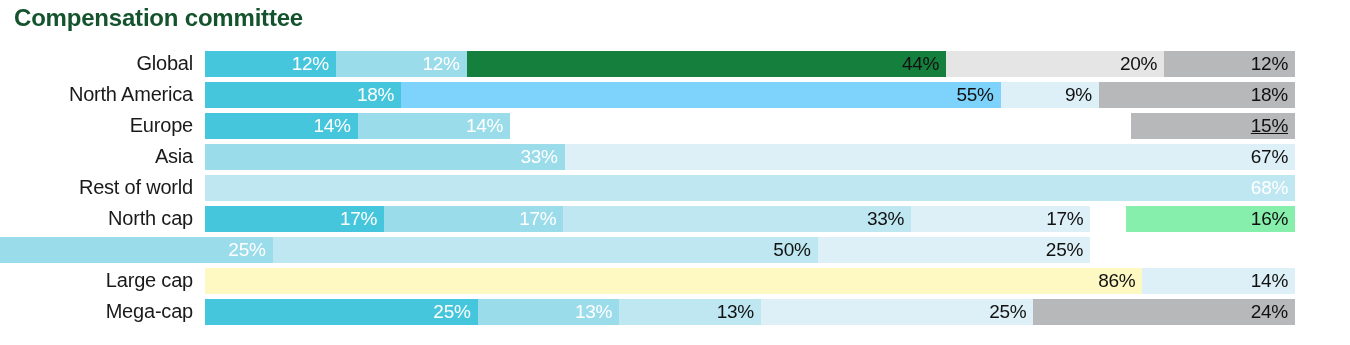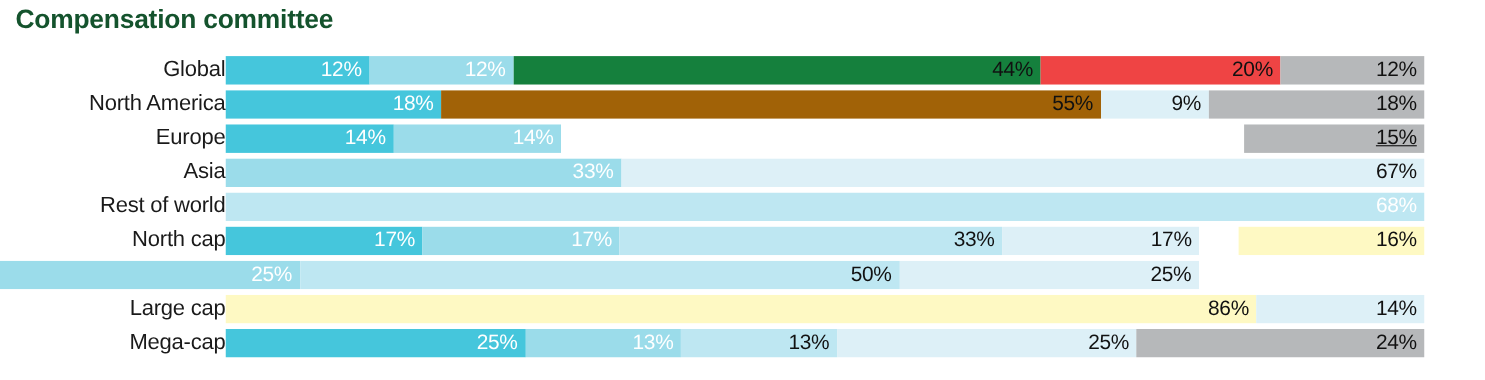--- a/index.html
+++ b/index.html
@@ -31,20 +31,21 @@
     position:relative;
     height:31px;
     display:flex;
     align-items:center;
   }
 
   .row-label{
     width:205px;
     flex:0 0 205px;
     text-align:right;
+    padding-right:12px;
     box-sizing:border-box;
     font-size:20px;
     color:#1a1a1a;
     white-space:nowrap;
     letter-spacing:-0.2px;
   }
 
   .bar{
     position:relative;
     flex:0 0 1090px;
@@ -76,29 +77,29 @@
 
   <div id="title">Compensation committee</div>
 
   <div id="rows">
       <div class="row">
         <div class="row-label">Global</div>
         <div class="bar">
           <div class="seg light-text" style="width: 12%; background: rgb(69, 198, 220);">12%</div>
           <div class="seg light-text" style="width: 12%; background: rgb(155, 220, 234);">12%</div>
           <div class="seg dark-text" style="width: 44%; background: #15803d;">44%</div>
-          <div class="seg dark-text" style="width: 20%; background: #ef4444; padding-left: 28px;">20%</div>
+          <div class="seg dark-text" style="width: 20%; background: #e5e5e5; padding-left: 28px;">20%</div>
           <div class="seg dark-text" style="width: 12%; background: rgb(182, 184, 186);">12%</div>
         </div>
       </div>
       <div class="row">
         <div class="row-label">North America</div>
         <div class="bar">
           <div class="seg light-text" style="width: 18%; background: rgb(69, 198, 220);">18%</div>
-          <div class="seg dark-text" style="width: 55%; background: #a16207; text-align: center;">55%</div>
+          <div class="seg dark-text" style="width: 55%; background: #7dd3fc; text-align: center;">55%</div>
           <div class="seg dark-text" style="width: 9%; background: rgb(221, 240, 247);">9%</div>
           <div class="seg dark-text" style="width: 18%; background: rgb(182, 184, 186);">18%</div>
         </div>
       </div>
       <div class="row">
         <div class="row-label">Europe</div>
         <div class="bar">
           <div class="seg light-text" style="width: 14%; background: rgb(69, 198, 220);">14%</div>
           <div class="seg light-text" style="width: 14%; background: rgb(155, 220, 234);">14%</div>
           <div class="seg dark-text" style="width: 57%; background: #fdba74; margin-top: 44px;">57%</div>
@@ -118,21 +119,21 @@
           <div class="seg light-text" style="width: 100%; background: rgb(190, 231, 242);">68%</div>
         </div>
       </div>
       <div class="row">
         <div class="row-label">North cap</div>
         <div class="bar">
           <div class="seg light-text" style="width: 17%; background: rgb(69, 198, 220);">17%</div>
           <div class="seg light-text" style="width: 17%; background: rgb(155, 220, 234);">17%</div>
           <div class="seg dark-text" style="width: 33%; background: rgb(190, 231, 242);">33%</div>
           <div class="seg dark-text" style="width: 17%; background: rgb(221, 240, 247);">17%</div>
-          <div class="seg dark-text" style="width: 16%; background: #fef9c3; margin-left: 36px;">16%</div>
+          <div class="seg dark-text" style="width: 16%; background: #86efac; margin-left: 36px;">16%</div>
         </div>
       </div>
       <div class="row">
         <div class="bar">
           <div class="seg light-text" style="width: 25%; background: rgb(155, 220, 234);">25%</div>
           <div class="seg dark-text" style="width: 50%; background: rgb(190, 231, 242);">50%</div>
           <div class="seg dark-text" style="width: 25%; background: rgb(221, 240, 247);">25%</div>
         </div>
       </div>
       <div class="row">

